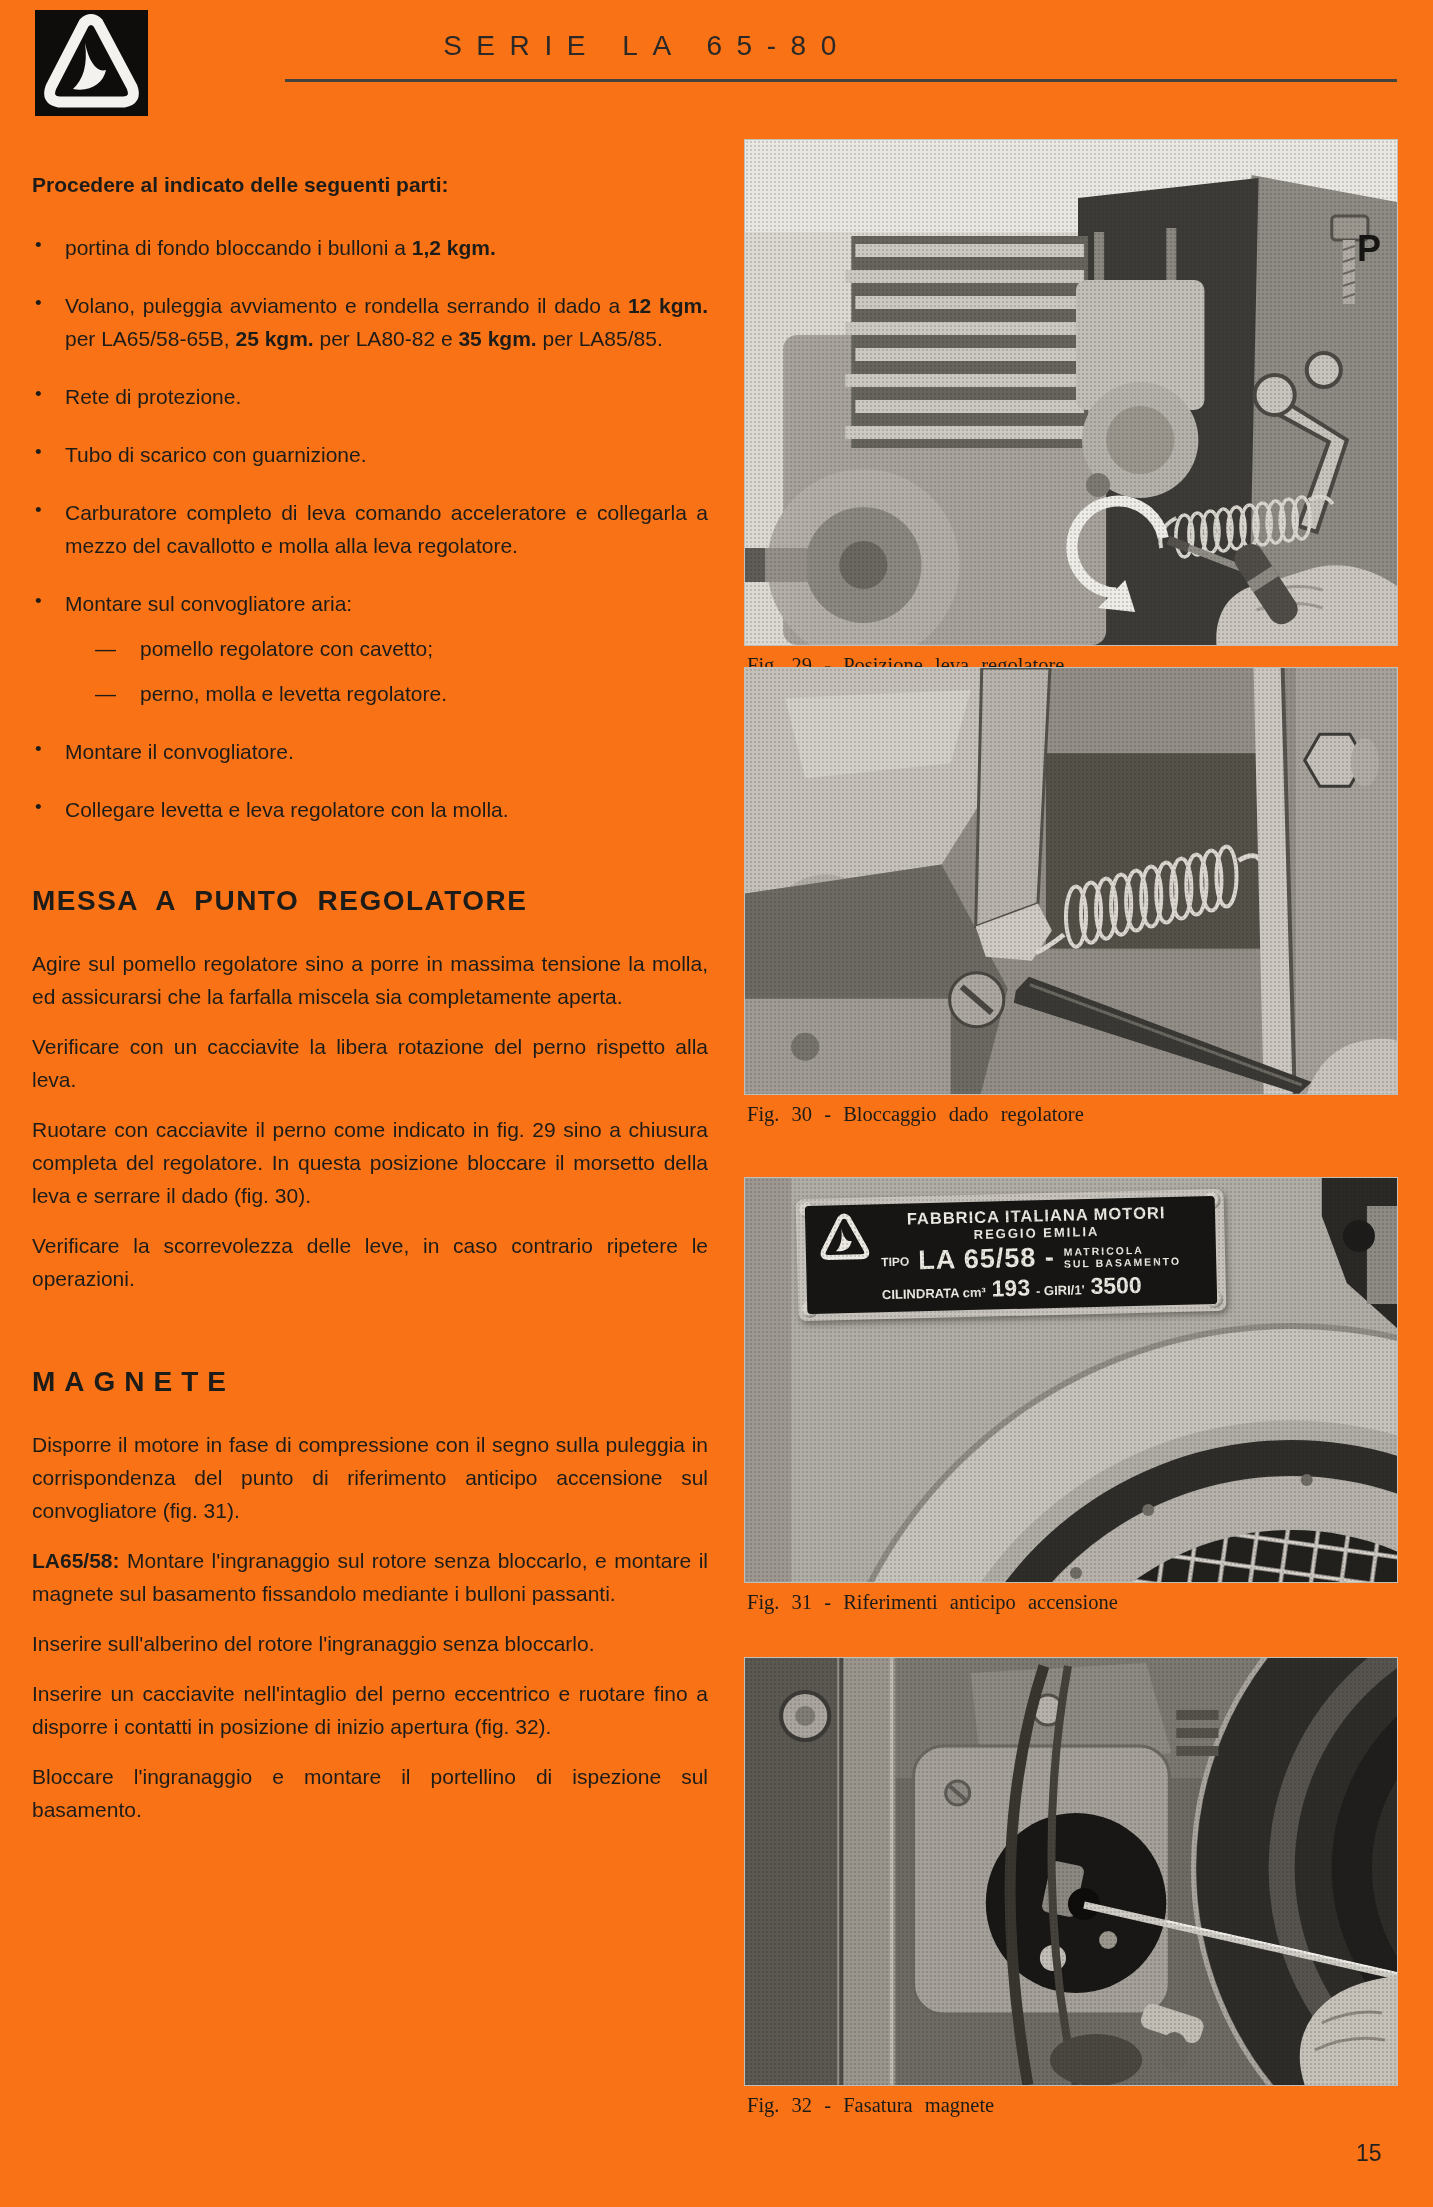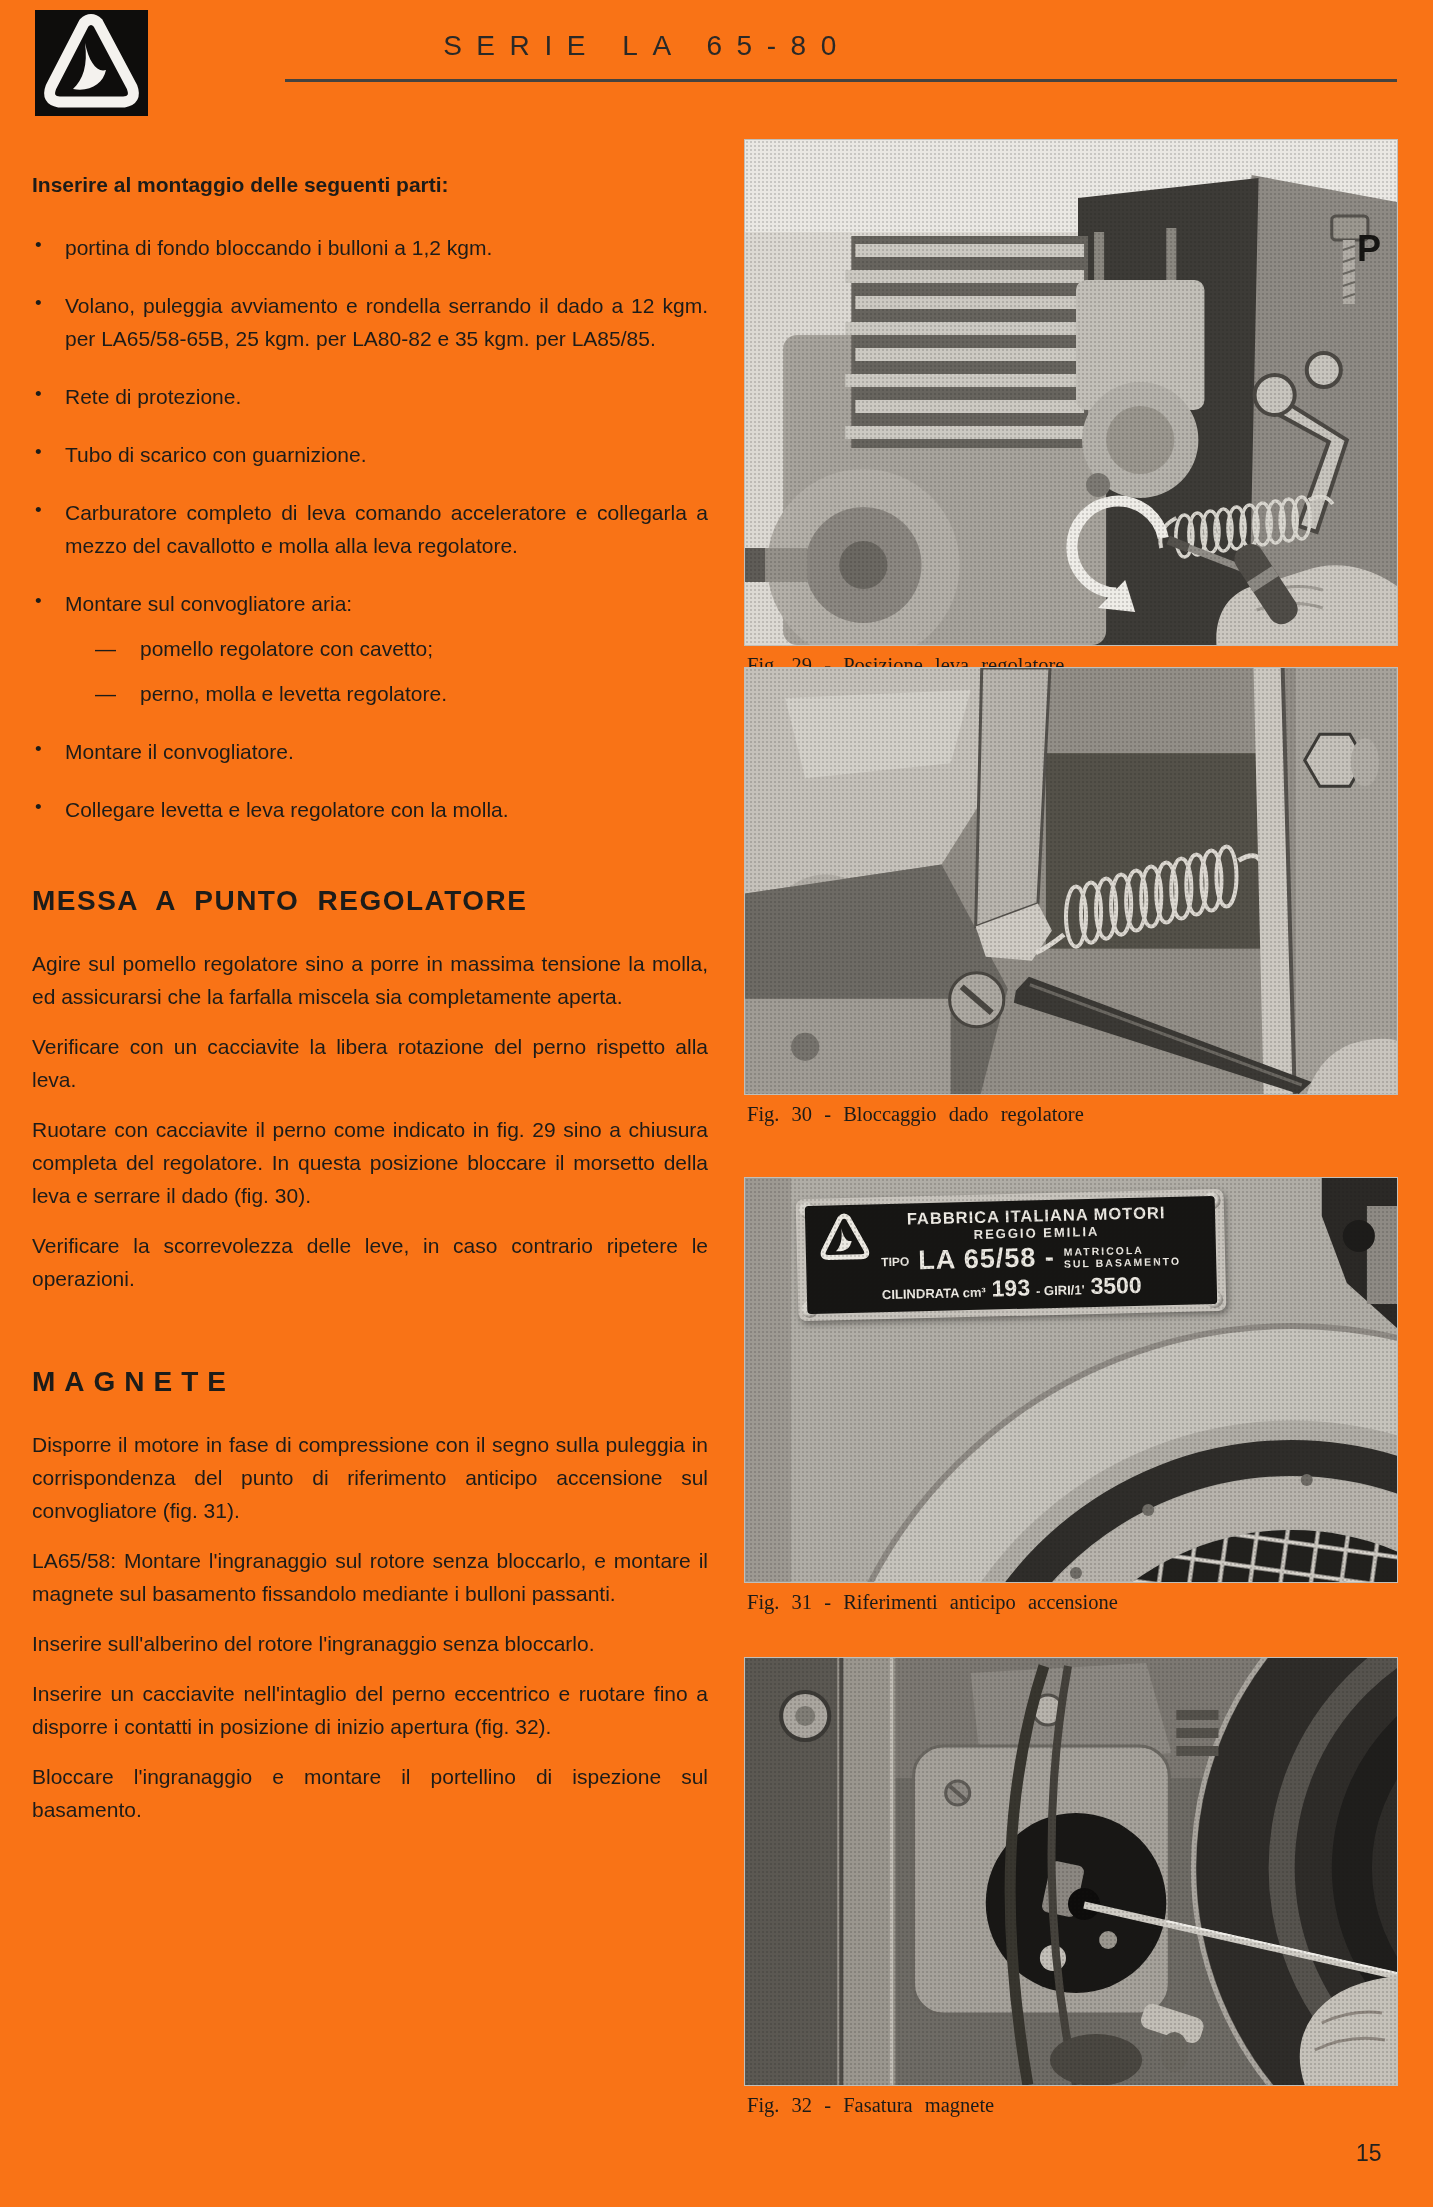--- a/index.html
+++ b/index.html
@@ -17,21 +17,21 @@
   }
   .title-rule{position:absolute;left:285px;top:79px;width:1112px;height:3px;background:#45433f;}
   
   .text-col{position:absolute;left:32px;top:168px;width:676px;font-size:21px;line-height:33px;text-align:justify;}
   .lead{font-weight:bold;margin:0 0 30px 0;}
   ul.bullets{list-style:none;margin:0;padding:0;}
   ul.bullets>li{position:relative;padding-left:33px;margin:0 0 25px 0;}
   ul.bullets .marker{position:absolute;left:3px;top:-3px;font-size:19px;}
   .sub-item{display:flex;margin:12px 0 0 30px;}
   .sub-item .dash{width:45px;flex:none;}
-  b{font-weight:normal;}
+  b{font-weight:bold;}
   .sec-heading{font-weight:bold;font-size:28px;letter-spacing:1.5px;word-spacing:9px;margin:58px 0 30px 0;text-align:left;}
   .sec-heading.wide{letter-spacing:9px;word-spacing:0;margin-top:70px;}
   .para{margin:0 0 17px 0;}
   
   .fig{position:absolute;left:745px;width:652px;}
   .photo{position:relative;width:652px;background:#cfccc6;overflow:hidden;outline:1px solid #c2bfb9;}
   .photo svg{display:block;width:100%;height:100%;}
   .halftone{position:absolute;inset:0;pointer-events:none;
     background-image:radial-gradient(rgba(25,24,22,.16) 1px,transparent 1.35px);
     background-size:4px 4px;}
@@ -72,21 +72,21 @@
     <svg viewBox="0 0 113 106">
       <rect width="113" height="106" fill="#0e0d0c"></rect>
       <path d="M49 13 Q56 6 63 13 L97 77 Q102 90 89 92 L24 92 Q11 90 16 77 Z" fill="none" stroke="#f4f2ee" stroke-width="11" stroke-linejoin="round"></path>
       <path d="M50 33 C53 55 48 70 38 79 C55 82 68 74 71 60 C62 63 54 52 50 33 Z" fill="#f4f2ee"></path>
     </svg>
   </div>
   <div class="page-title">SERIE LA 65-80</div>
   <div class="title-rule"></div>
 
   <div class="text-col">
-    <p class="lead">Inserire al montaggio delle seguenti parti:</p>
+    <p class="lead">Procedere al indicato delle seguenti parti:</p>
 
     <ul class="bullets">
       <li>
         <span class="marker">•</span>
         <span><span>portina di fondo bloccando i bulloni a </span><b>1,2 kgm.</b></span>
       </li>
       <li>
         <span class="marker">•</span>
         <span><span>Volano, puleggia avviamento e rondella serrando il dado a </span><b>12 kgm.</b><span> per LA65/58-65B, </span><b>25 kgm.</b><span> per LA80-82 e </span><b>35 kgm.</b><span> per LA85/85.</span></span>
       </li>

